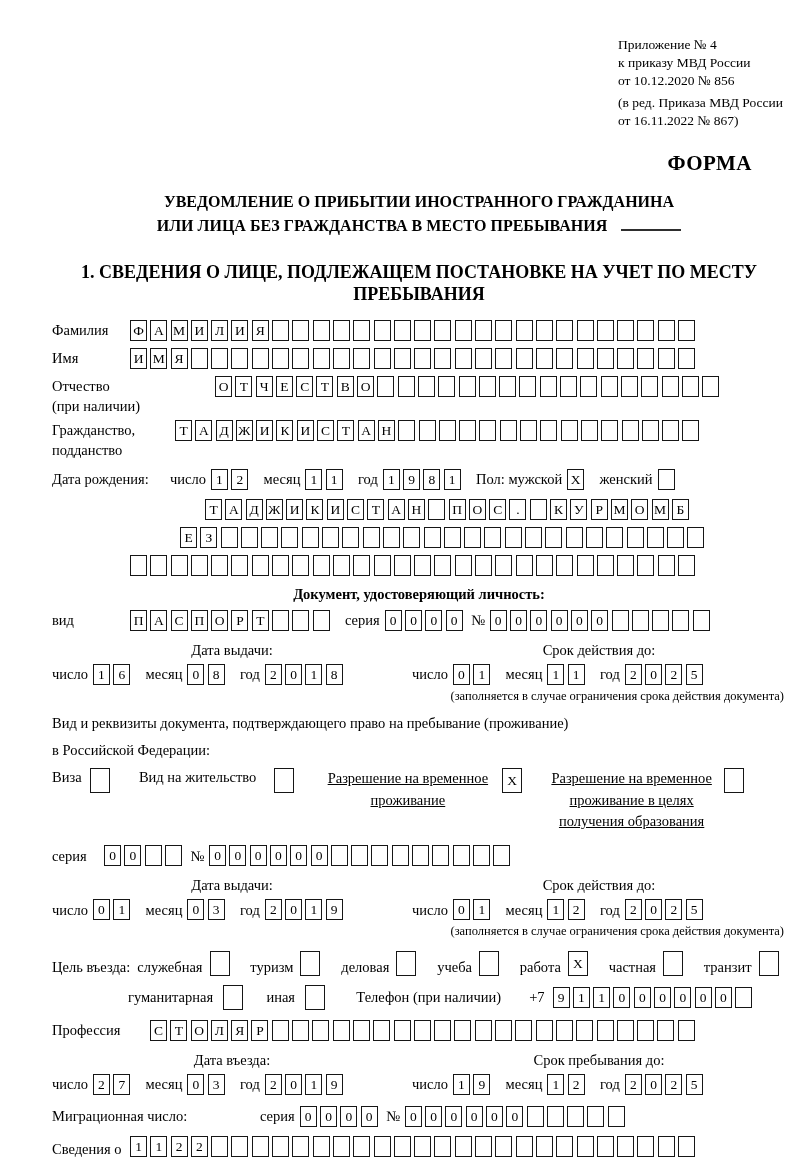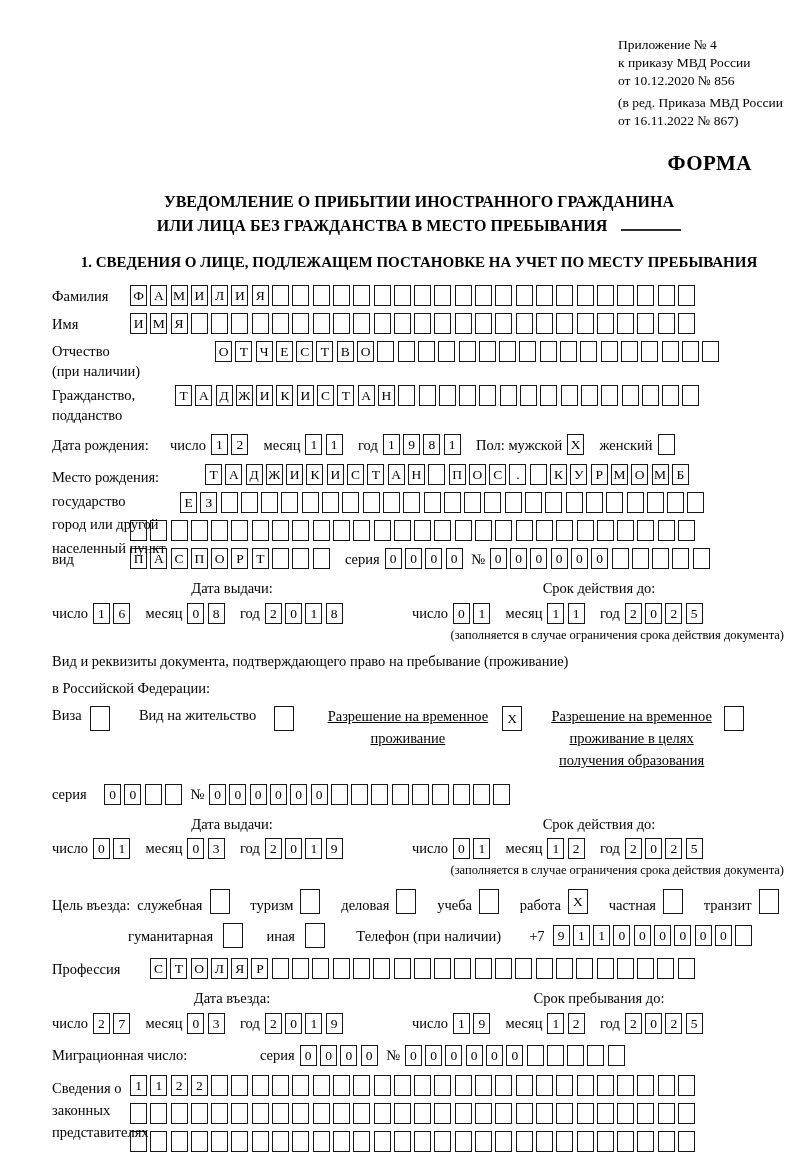--- a/index.html
+++ b/index.html
@@ -10,21 +10,21 @@
   }
   .page { width:800px; height:917px; padding:36px 14px 10px 52px; font-size:14.5px; line-height:1.25; }
 
   .appendix { margin-left:566px; font-size:13.5px; line-height:1.32; white-space:nowrap; }
   .appendix .amend { margin-top:5px; }
   .form-marker { text-align:right; font-weight:700; font-size:21px; margin:20px 34px 0 0; letter-spacing:.5px; }
 
   .title { margin-top:14px; text-align:center; font-weight:700; font-size:16px; line-height:1.45; }
   .title-underline { display:inline-block; width:60px; border-bottom:2px solid #2e2e2e; margin-left:14px; }
 
-  .sec-heading { margin-top:16px; text-align:center; font-weight:700; font-size:15px; }
+  .sec-heading { margin-top:24px; text-align:center; font-weight:700; font-size:18px; }
 
   .row { display:flex; align-items:center; margin-top:7px; }
   .row.top { align-items:flex-start; }
   .lbl { flex:none; }
   .lbl.two div { line-height:20px; }
   .w78 { width:78px; } .w98 { width:98px; } .w123 { width:123px; } .w163 { width:163px; }
 
   .boxes { display:inline-flex; flex:none; }
   .cell {
     width:17px; height:21px; flex:none;
@@ -251,26 +251,20 @@
     <span class="boxes">
         <span class="cell">X</span>
       </span>
     <span class="dl ml12">женский</span>
     <span class="boxes">
         <span class="cell"></span>
       </span>
   </div>
 
   <div class="bp">
-    <div class="bp-labels">
-      <div>Место рождения:</div>
-      <div>государство</div>
-      <div>город или другой</div>
-      <div>населенный пункт</div>
-    </div>
     <div class="bp-row" style="margin-left:153px;margin-top:0">
       <span class="boxes">
           <span class="cell">Т</span>
           <span class="cell">А</span>
           <span class="cell">Д</span>
           <span class="cell">Ж</span>
           <span class="cell">И</span>
           <span class="cell">К</span>
           <span class="cell">И</span>
           <span class="cell">С</span>
@@ -349,20 +343,21 @@
           <span class="cell"></span>
           <span class="cell"></span>
           <span class="cell"></span>
           <span class="cell"></span>
           <span class="cell"></span>
           <span class="cell"></span>
         </span>
     </div>
   </div>
 
+  <div class="doc-heading">Документ, удостоверяющий личность:</div>
 
   <div class="row">
     <span class="lbl w78">вид</span>
     <span class="boxes">
         <span class="cell">П</span>
         <span class="cell">А</span>
         <span class="cell">С</span>
         <span class="cell">П</span>
         <span class="cell">О</span>
         <span class="cell">Р</span>

